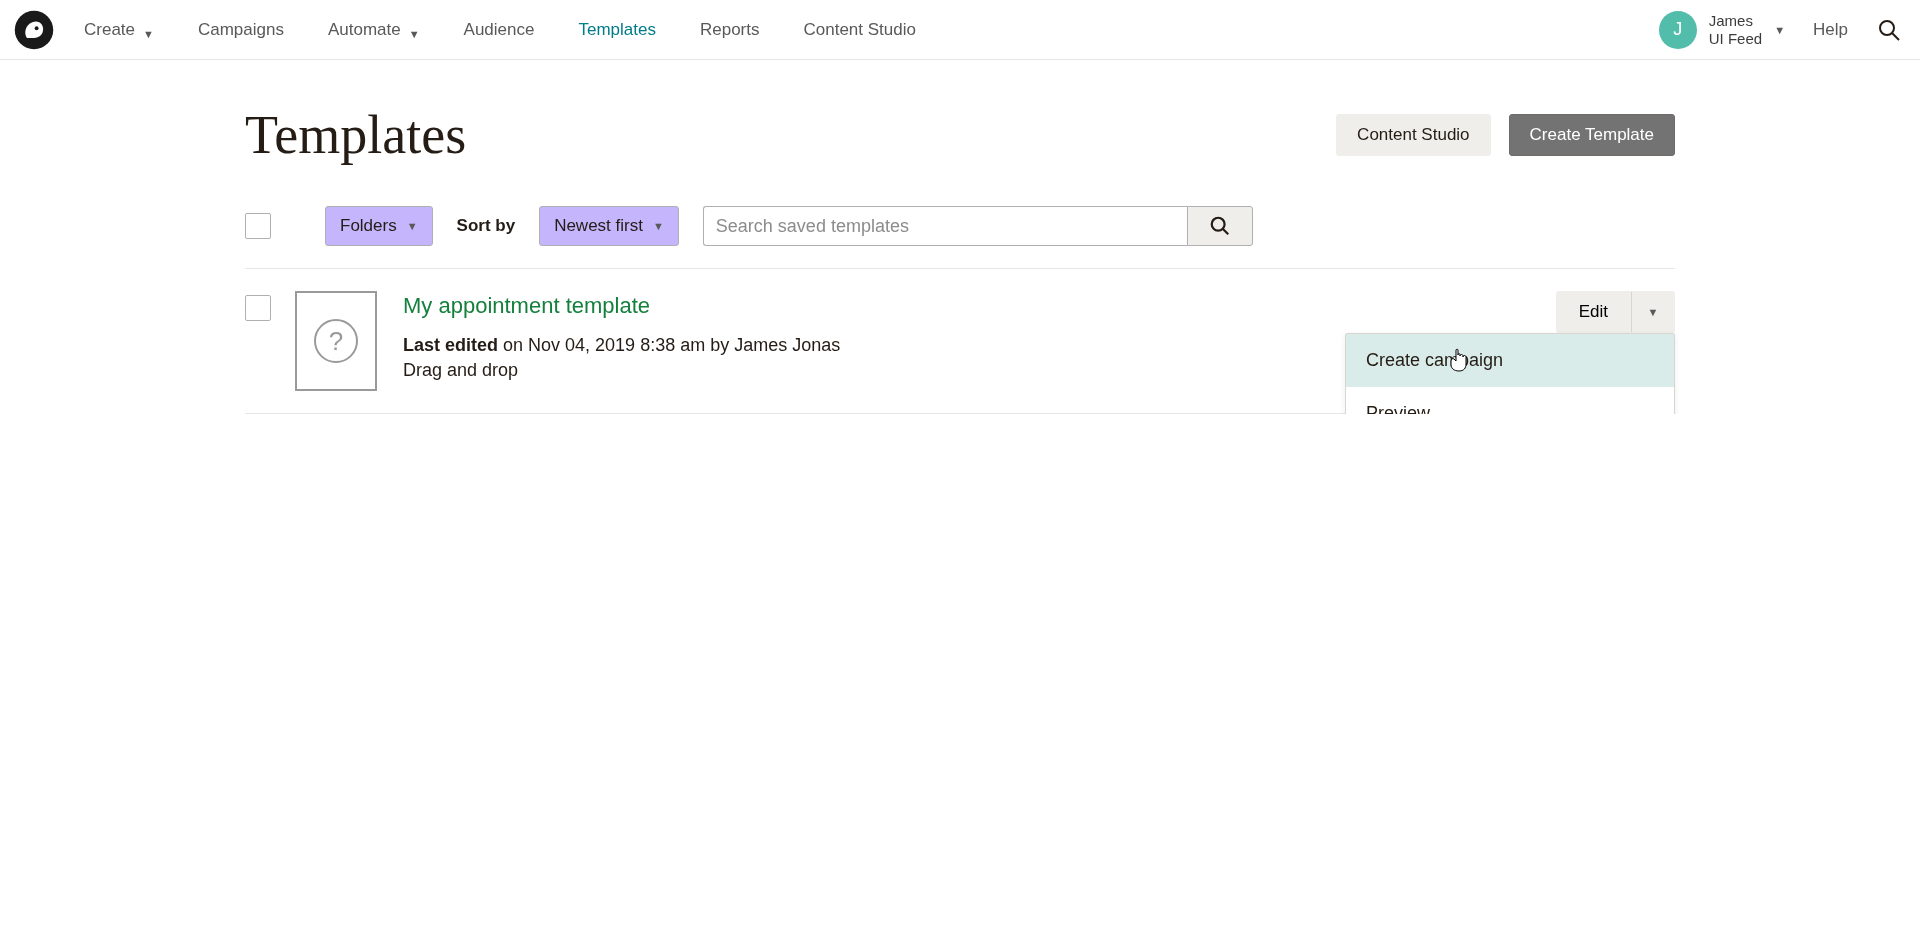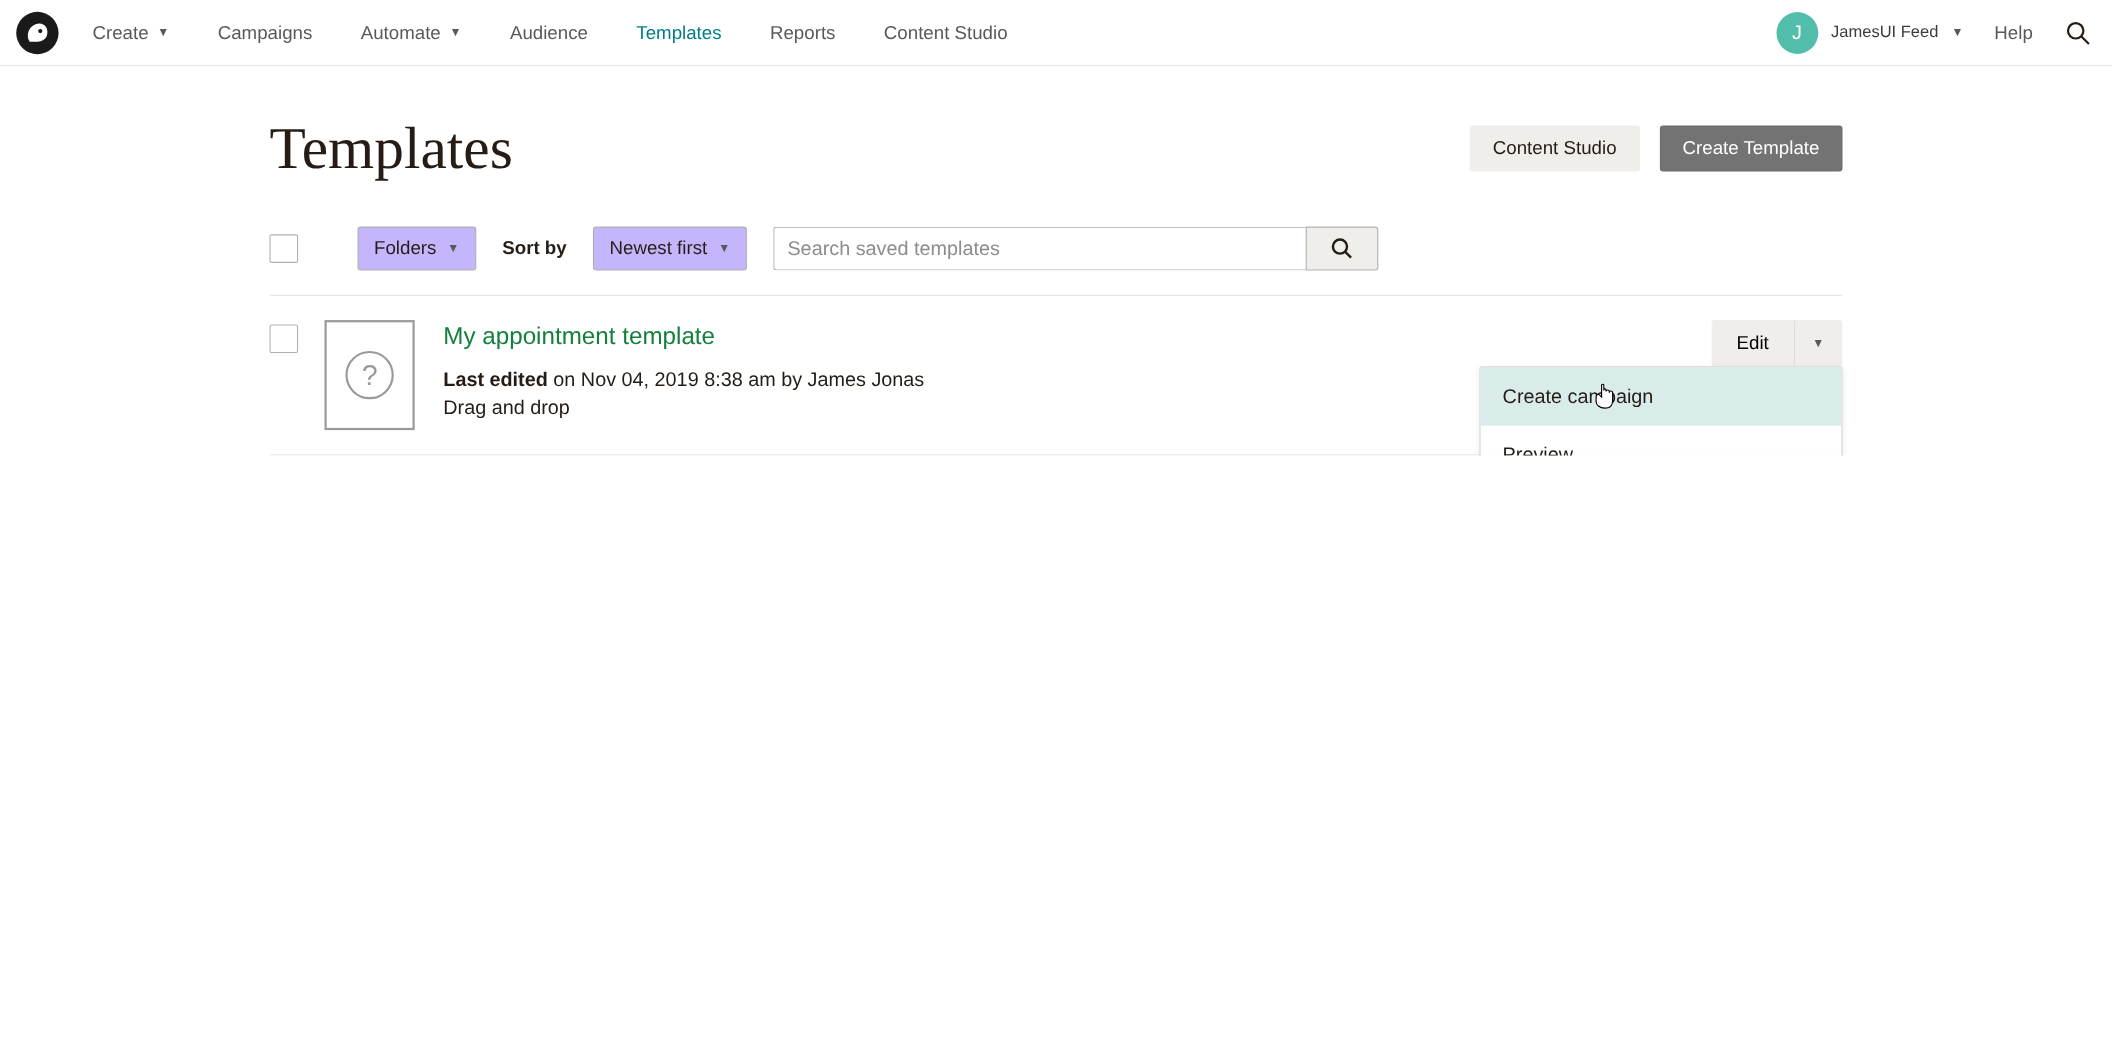--- a/index.html
+++ b/index.html
@@ -20,34 +20,34 @@
   .logo {
     width: 44px; height: 44px;
     margin-right: 28px;
     display: flex; align-items: center; justify-content: center;
   }
   .nav-links { display: flex; gap: 44px; align-items: center; }
   .nav-item {
     color: #595959;
     font-size: 17px;
     cursor: pointer;
-    display: flex; align-items: center; gap: 8px;
+    display: flex; align-items: flex-end; gap: 8px;
   }
   .nav-item.active { color: #007c89; font-weight: 500; }
   .chev { font-size: 11px; color: #595959; }
   .nav-spacer { flex: 1; }
   .account-area { display: flex; align-items: center; gap: 28px; }
   .account-block { display: flex; align-items: center; gap: 12px; cursor: pointer; }
   .avatar {
     width: 38px; height: 38px; border-radius: 50%;
     background: #52bdab; color: #fff;
     display: flex; align-items: center; justify-content: center;
     font-size: 18px; font-weight: 500;
   }
-  .account-text { display: flex; flex-direction: row; line-height: 1.15; font-size: 15px; color: #3b3b3b; }
+  .account-text { display: flex; flex-direction: column; line-height: 1.15; font-size: 15px; color: #3b3b3b; }
   .help-link { color: #595959; font-size: 17px; cursor: pointer; }
   .search-glass { width: 26px; height: 26px; cursor: pointer; display:flex;align-items:center;justify-content:center; }
 
   
   .page {
     max-width: 1430px;
     margin: 0 auto;
     padding: 44px 0 0 0;
   }
   .page-header {

